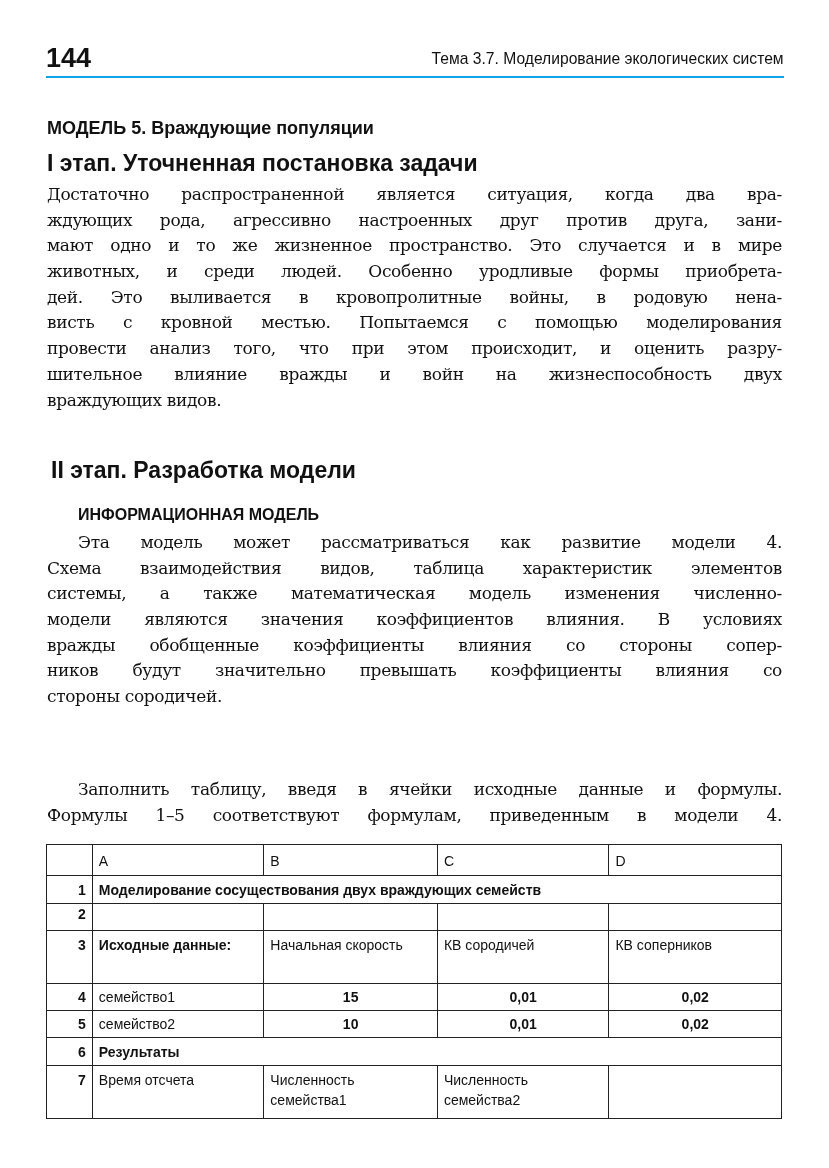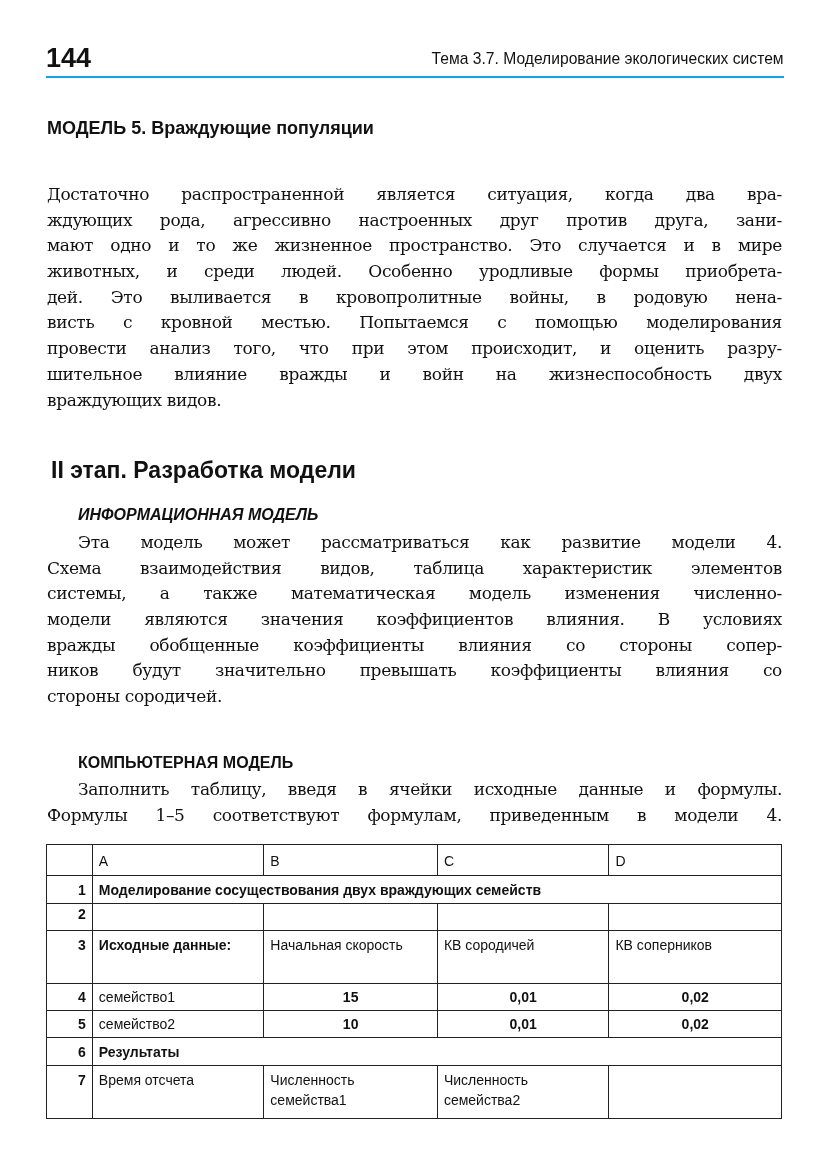--- a/index.html
+++ b/index.html
@@ -7,21 +7,21 @@
   .page { position: absolute; left: 0; top: 0; width: 829px; height: 1168px; }
 
   .running-head { position: absolute; left: 46px; top: 40px; width: 738px; height: 36px; border-bottom: 2px solid #0ea5e9; }
   .page-num { position: absolute; left: 0; top: 0; font-family: "Liberation Sans", sans-serif; font-weight: bold; font-size: 27px; letter-spacing: 0px; line-height: 36px; }
   .running-title { position: absolute; right: 0; top: 8px; font-family: "Liberation Sans", sans-serif; font-size: 17px; line-height: 22px; transform: scaleX(0.92); transform-origin: right center; }
 
   .h-model { position: absolute; left: 47px; top: 113px; font-family: "Liberation Sans", sans-serif; font-weight: bold; font-size: 18px; line-height: 30px; white-space: nowrap; }
   .h-stage1 { position: absolute; left: 47px; top: 148px; font-family: "Liberation Sans", sans-serif; font-weight: bold; font-size: 23px; line-height: 30px; white-space: nowrap; }
   .h-stage2 { position: absolute; left: 51px; top: 455px; font-family: "Liberation Sans", sans-serif; font-weight: bold; font-size: 23px; line-height: 30px; white-space: nowrap; }
   .h-sub { position: absolute; left: 78px; font-family: "Liberation Sans", sans-serif; font-weight: bold; font-size: 16px; line-height: 22px; white-space: nowrap; }
-  .h-sub.info { top: 504px; font-style: italic; }
+  .h-sub.info { top: 504px; }
   .h-sub.comp { top: 752px; }
 
   .para { position: absolute; left: 47px; width: 735px; font-family: "DejaVu Serif", serif; font-size: 17px; line-height: 25.7px; text-align: justify; letter-spacing: -0.35px; }
   .para .line { display: block; text-align: justify; text-align-last: justify; white-space: nowrap; height: 25.7px; }
   .para .line.last { text-align-last: left; }
   .para1 { top: 182px; }
   .para2 { top: 530px; }
   .para3 { top: 777px; }
 
   .sheet { position: absolute; left: 46px; top: 844px; width: 736px; border-collapse: collapse; font-family: "Liberation Sans", sans-serif; font-size: 14px; }
@@ -46,20 +46,21 @@
 <body>
 
 <div class="page">
 
   <div class="running-head">
     <span class="page-num">144</span>
     <span class="running-title">Тема 3.7. Моделирование экологических систем</span>
   </div>
 
   <div class="h-model">МОДЕЛЬ 5. Враждующие популяции</div>
+  <div class="h-stage1">I этап. Уточненная постановка задачи</div>
 
   <div class="para para1">
     <span class="line">Достаточно распространенной является ситуация, когда два вра-</span>
     <span class="line">ждующих рода, агрессивно настроенных друг против друга, зани-</span>
     <span class="line">мают одно и то же жизненное пространство. Это случается и в мире</span>
     <span class="line">животных, и среди людей. Особенно уродливые формы приобрета-</span>
     <span class="line">дей. Это выливается в кровопролитные войны, в родовую нена-</span>
     <span class="line">висть с кровной местью. Попытаемся с помощью моделирования</span>
     <span class="line">провести анализ того, что при этом происходит, и оценить разру-</span>
     <span class="line">шительное влияние вражды и войн на жизнеспособность двух</span>
@@ -72,21 +73,20 @@
   <div class="para para2">
     <span class="line" style="text-indent:31px">Эта модель может рассматриваться как развитие модели 4.</span>
     <span class="line">Схема взаимодействия видов, таблица характеристик элементов</span>
     <span class="line">системы, а также математическая модель изменения численно-</span>
     <span class="line">модели являются значения коэффициентов влияния. В условиях</span>
     <span class="line">вражды обобщенные коэффициенты влияния со стороны сопер-</span>
     <span class="line">ников будут значительно превышать коэффициенты влияния со</span>
     <span class="line last">стороны сородичей.</span>
   </div>
 
-  <div class="h-sub comp">КОМПЬЮТЕРНАЯ МОДЕЛЬ</div>
 
   <div class="para para3">
     <span class="line" style="text-indent:31px">Заполнить таблицу, введя в ячейки исходные данные и формулы.</span>
     <span class="line">Формулы 1–5 соответствуют формулам, приведенным в модели 4.</span>
   </div>
 
   <table class="sheet">
     <colgroup>
       <col class="c-rn">
         <col class="c-a">

